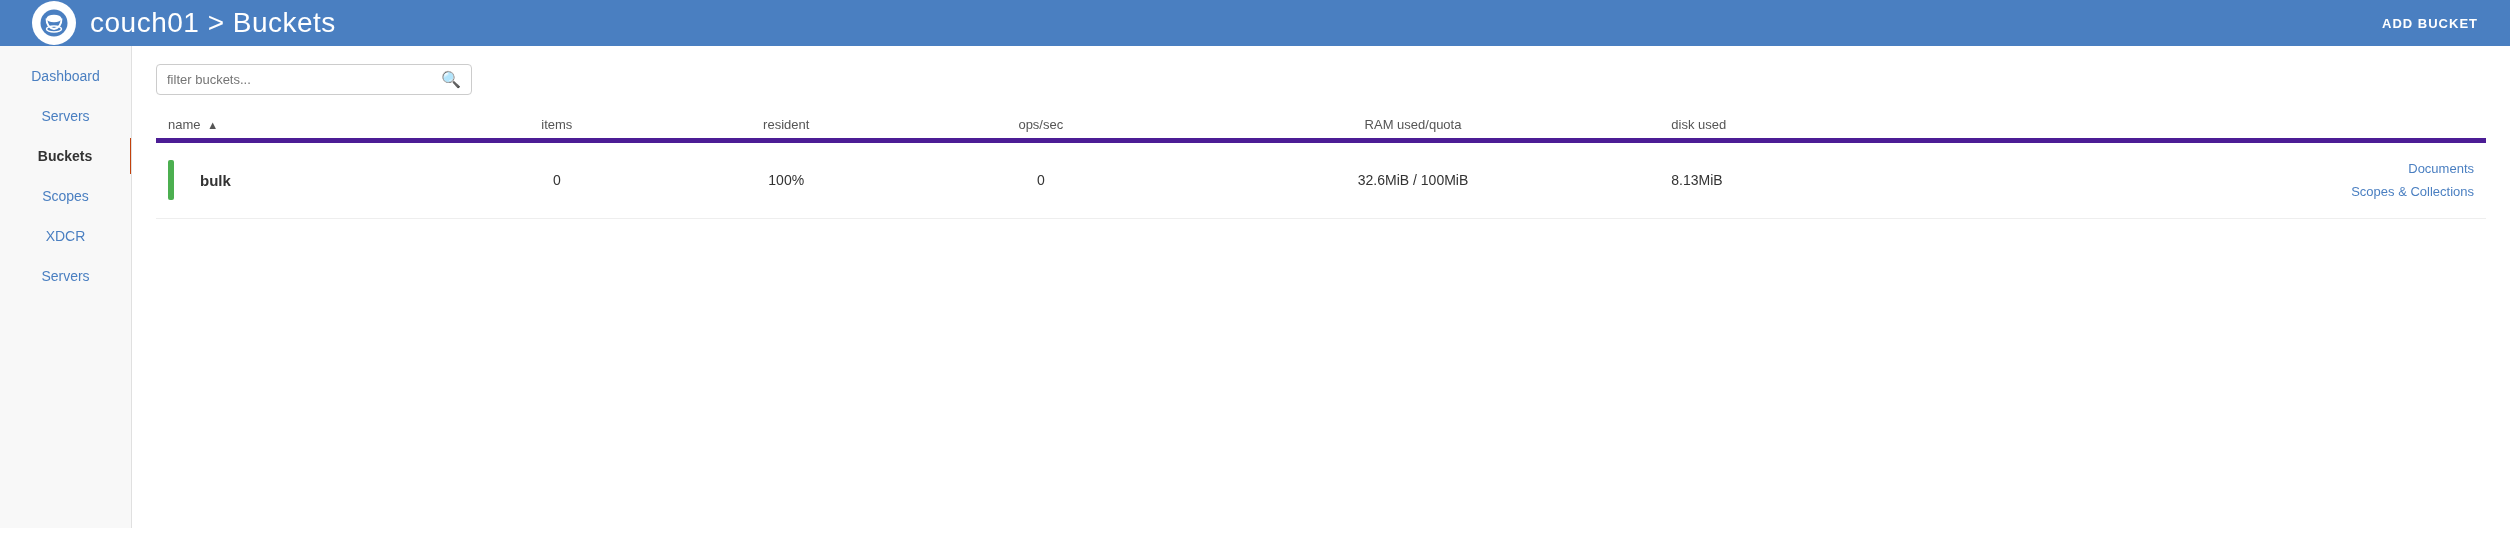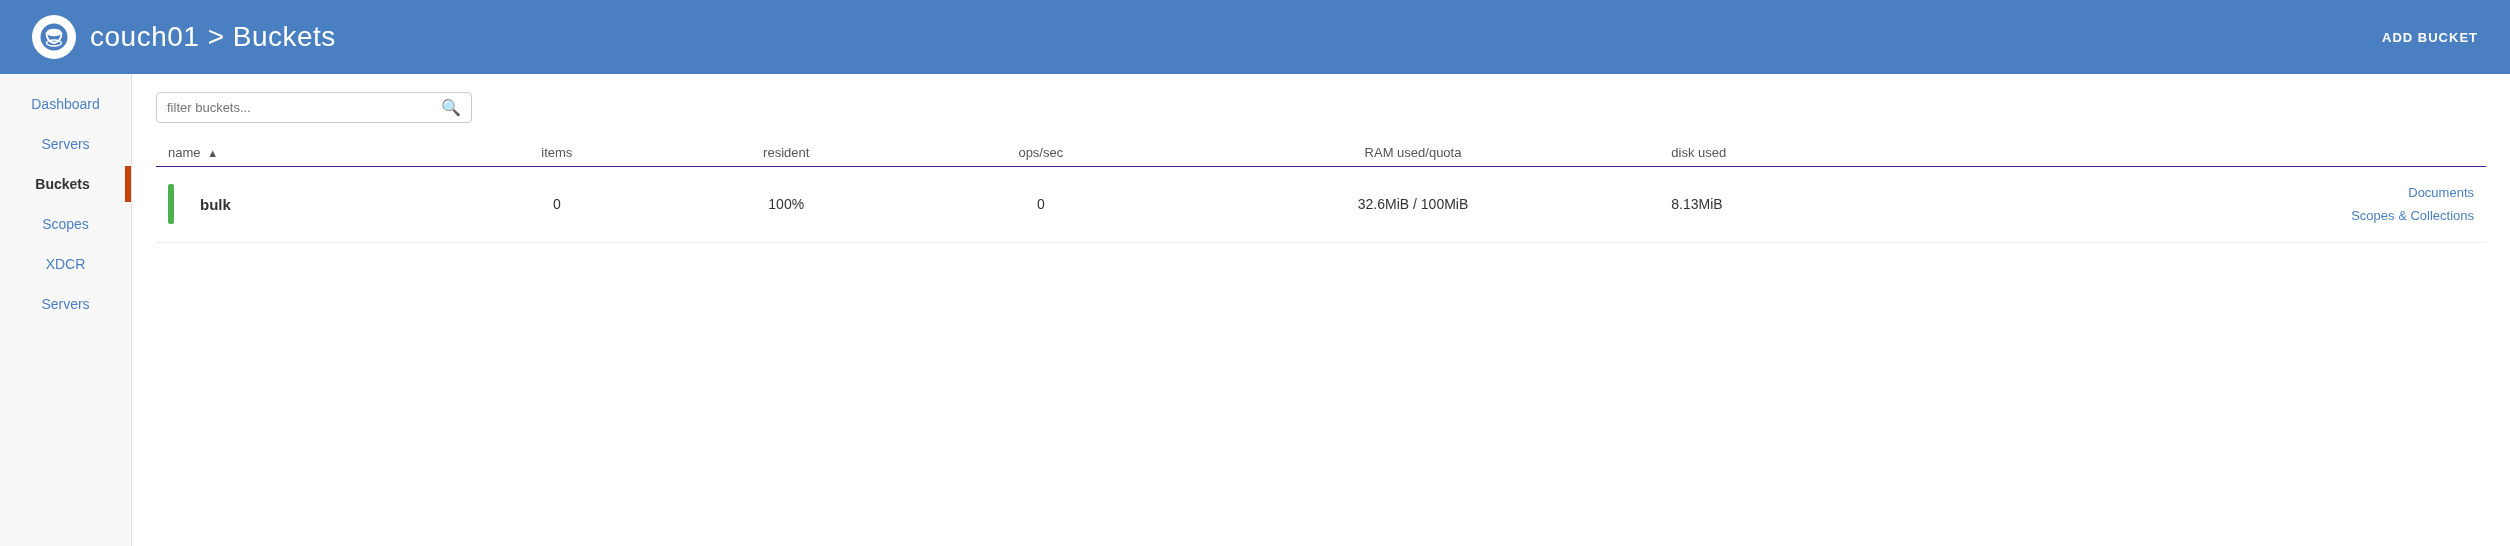--- a/index.html
+++ b/index.html
@@ -6,21 +6,21 @@
     body { font-family: Arial, sans-serif; font-size: 14px; background: #fff; color: #333; }
 
     
     .header {
       background: #4a7fc1;
       color: #fff;
       display: flex;
       align-items: center;
       justify-content: space-between;
       padding: 0 32px;
-      height: 74px;
+      height: 46px;
     }
     .header-left {
       display: flex;
       align-items: center;
       gap: 14px;
     }
     .header-logo {
       width: 44px;
       height: 44px;
       border-radius: 50%;
@@ -70,21 +70,21 @@
       padding: 10px 0;
       cursor: pointer;
       color: #4a7fc1;
       font-size: 14px;
       text-decoration: none;
       display: block;
     }
     .sidebar-item.active {
       color: #333;
       font-weight: bold;
-      border-right: 6px solid #c2410c;
+      border-right: 1px solid #c2410c;
     }
 
     
     .main {
       flex: 1;
       padding: 18px 24px;
       overflow: auto;
     }
 
     
@@ -114,21 +114,21 @@
       color: #aaa;
       font-size: 16px;
     }
 
     
     .buckets-table {
       width: 100%;
       border-collapse: collapse;
     }
     .buckets-table thead tr {
-      border-bottom: 1px solid #4c1d95;
+      border-bottom: 5px solid #4c1d95;
     }
     .buckets-table th {
       font-weight: normal;
       font-size: 13px;
       color: #555;
       text-align: left;
       padding: 6px 12px;
     }
     .buckets-table th.col-name { width: 300px; }
     .buckets-table th.col-items { text-align: center; }

